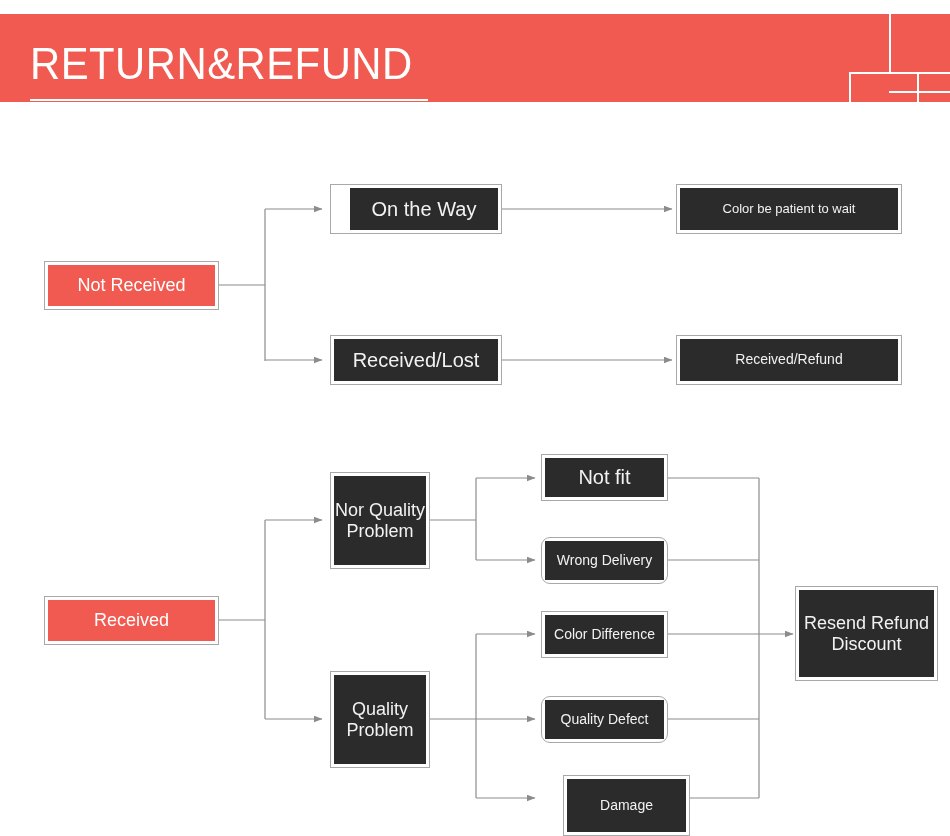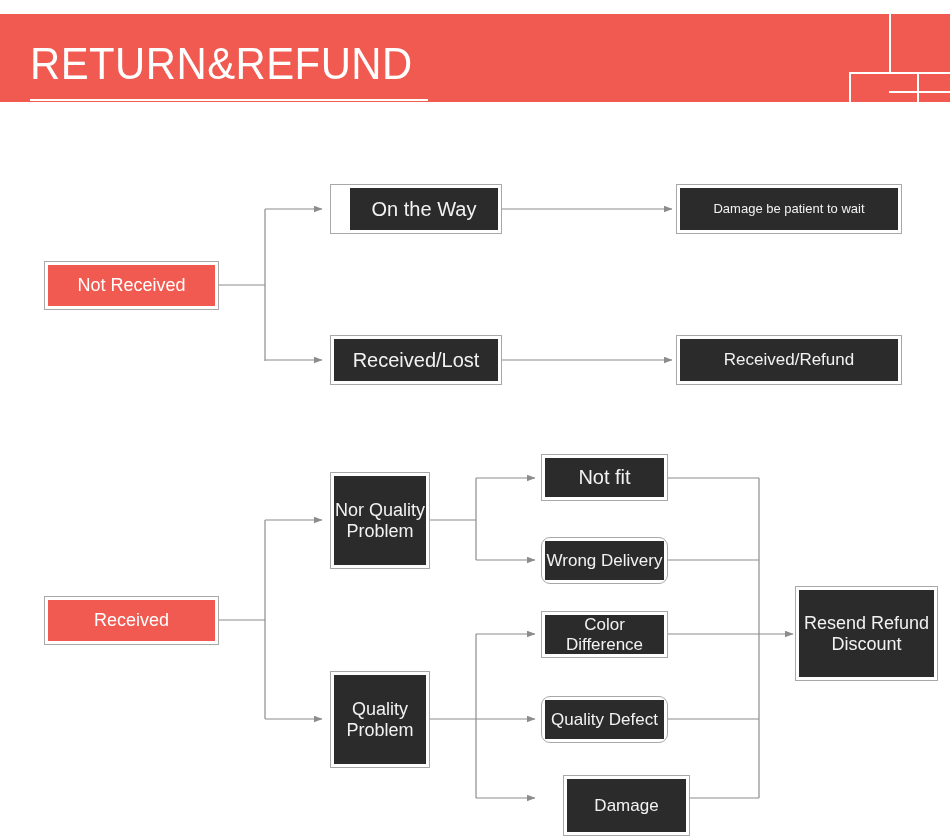--- a/index.html
+++ b/index.html
@@ -89,21 +89,21 @@
     justify-content:center;
     text-align:center;
     color:#f2f2f2;
     line-height:1.12;
   }
   .node.dark .node-inner{ background:#2B2B2B; }
   .node.red  .node-inner{ background:#F05A50; color:#ffffff; }
 
   .fs20 .node-inner{ font-size:20px; }
   .fs18 .node-inner{ font-size:18px; }
-  .fs14 .node-inner{ font-size:17px; }
+  .fs14 .node-inner{ font-size:14px; }
   .fs13 .node-inner{ font-size:13px; }
 </style>
 </head>
 <body>
 
 <div class="header">
   <div class="header-title">RETURN&amp;REFUND</div>
   <div class="header-underline"></div>
   <div class="deco-a"></div>
   <div class="deco-b"></div>
@@ -163,21 +163,21 @@
 
   <div class="node red fs18" style="left:44px;top:159px;width:175px;height:49px;">
     <div class="node-inner">Not Received</div>
   </div>
 
   <div class="node dark fs20" style="left:330px;top:82px;width:172px;height:50px;padding-left:19px;">
     <div class="node-inner">On the Way</div>
   </div>
 
   <div class="node dark fs13" style="left:676px;top:82px;width:226px;height:50px;">
-    <div class="node-inner">Damage be patient to wait</div>
+    <div class="node-inner">Color be patient to wait</div>
   </div>
 
   <div class="node dark fs20" style="left:330px;top:233px;width:172px;height:50px;">
     <div class="node-inner">Received/Lost</div>
   </div>
 
   <div class="node dark fs14" style="left:676px;top:233px;width:226px;height:50px;">
     <div class="node-inner">Received/Refund</div>
   </div>
 

